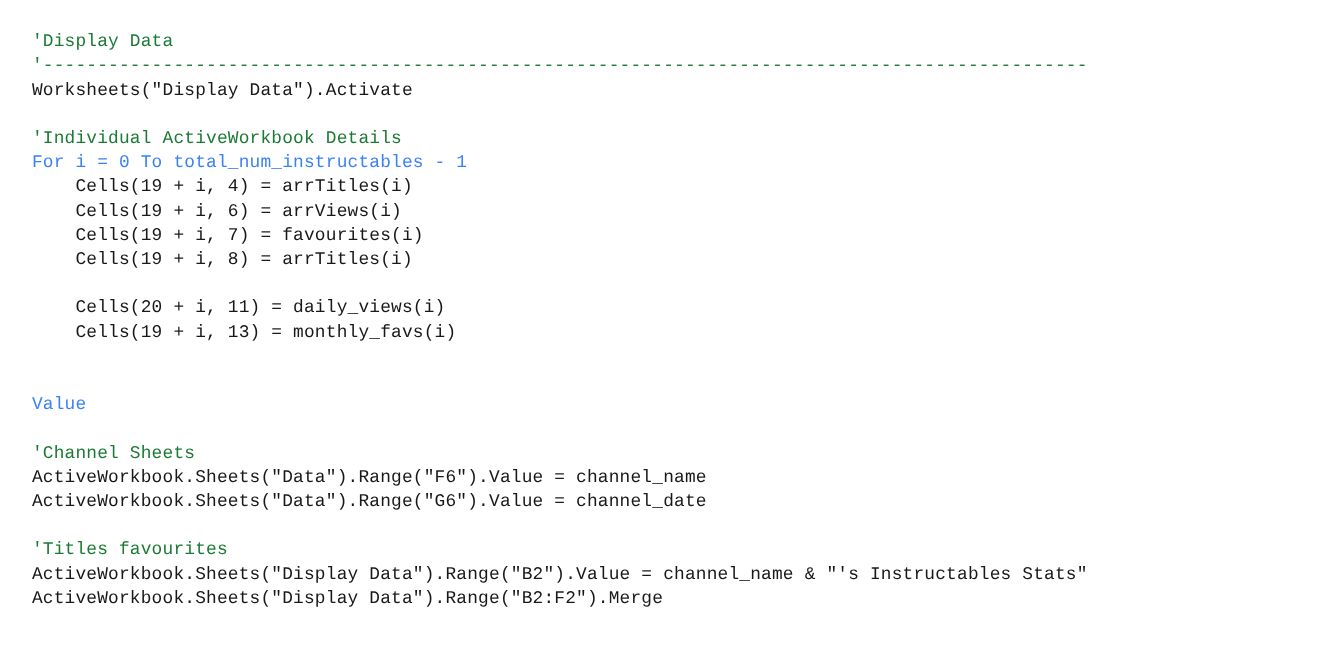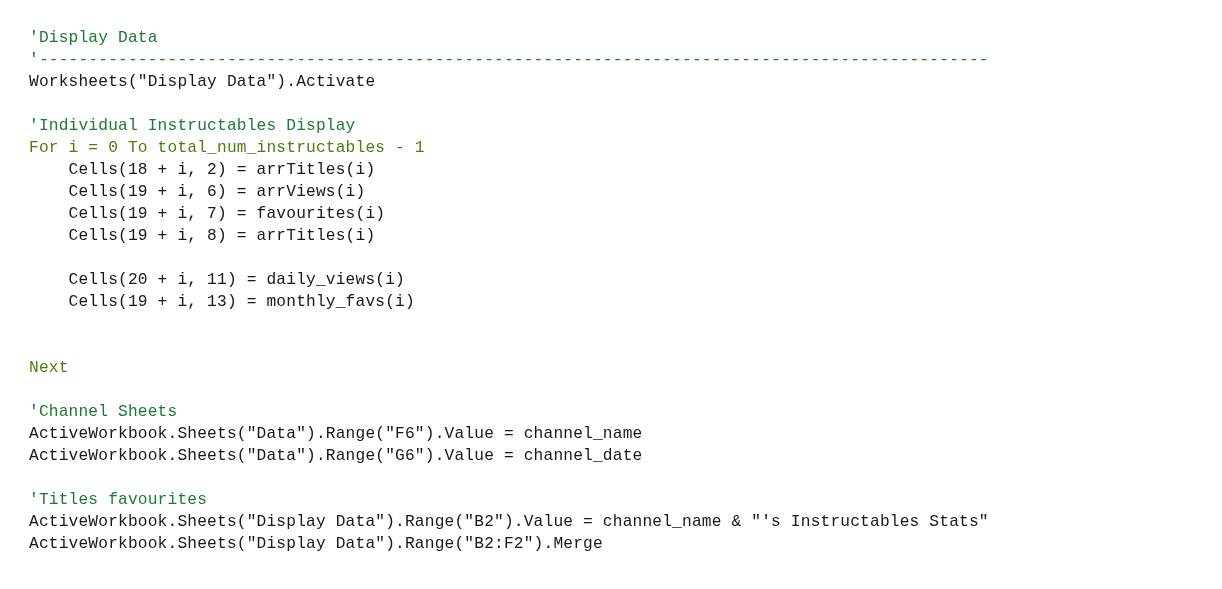--- a/index.html
+++ b/index.html
@@ -31,44 +31,44 @@
     letter-spacing: 0.18px;
     white-space: pre;
     padding-left: 29px;
     color: #181818;
     font-family: "Liberation Mono", "DejaVu Sans Mono", monospace;
   }
   .code-line.first {
     margin-top: 11px;
   }
   .tok-comment { color: #1b7a34; }
-  .tok-keyword { color: #4d7c0f; }
+  .tok-keyword { color: #3b82f6; }
   .tok-code    { color: #181818; }
   .code-line.blank { color: transparent; }
 </style>
 </head>
 <body>
 
 <div id="code-listing">
     <div class="code-line first"><span class="tok-comment">'Display Data</span></div>
     <div class="code-line"><span class="tok-comment">'------------------------------------------------------------------------------------------------</span></div>
     <div class="code-line"><span class="tok-code">Worksheets("Display Data").Activate</span></div>
     <div class="code-line blank"><span class="tok-code"></span></div>
-    <div class="code-line"><span class="tok-comment">'Individual Instructables Display</span></div>
+    <div class="code-line"><span class="tok-comment">'Individual ActiveWorkbook Details</span></div>
     <div class="code-line"><span class="tok-keyword">For i = 0 To total_num_instructables - 1</span></div>
-    <div class="code-line"><span class="tok-code">    Cells(18 + i, 2) = arrTitles(i)</span></div>
+    <div class="code-line"><span class="tok-code">    Cells(19 + i, 4) = arrTitles(i)</span></div>
     <div class="code-line"><span class="tok-code">    Cells(19 + i, 6) = arrViews(i)</span></div>
     <div class="code-line"><span class="tok-code">    Cells(19 + i, 7) = favourites(i)</span></div>
     <div class="code-line"><span class="tok-code">    Cells(19 + i, 8) = arrTitles(i)</span></div>
     <div class="code-line blank"><span class="tok-code"></span></div>
     <div class="code-line"><span class="tok-code">    Cells(20 + i, 11) = daily_views(i)</span></div>
     <div class="code-line"><span class="tok-code">    Cells(19 + i, 13) = monthly_favs(i)</span></div>
     <div class="code-line blank"><span class="tok-code"></span></div>
     <div class="code-line blank"><span class="tok-code"></span></div>
-    <div class="code-line"><span class="tok-keyword">Next</span></div>
+    <div class="code-line"><span class="tok-keyword">Value</span></div>
     <div class="code-line blank"><span class="tok-code"></span></div>
     <div class="code-line"><span class="tok-comment">'Channel Sheets</span></div>
     <div class="code-line"><span class="tok-code">ActiveWorkbook.Sheets("Data").Range("F6").Value = channel_name</span></div>
     <div class="code-line"><span class="tok-code">ActiveWorkbook.Sheets("Data").Range("G6").Value = channel_date</span></div>
     <div class="code-line blank"><span class="tok-code"></span></div>
     <div class="code-line"><span class="tok-comment">'Titles favourites</span></div>
     <div class="code-line"><span class="tok-code">ActiveWorkbook.Sheets("Display Data").Range("B2").Value = channel_name &amp; "'s Instructables Stats"</span></div>
     <div class="code-line"><span class="tok-code">ActiveWorkbook.Sheets("Display Data").Range("B2:F2").Merge</span></div>
   </div>
 

